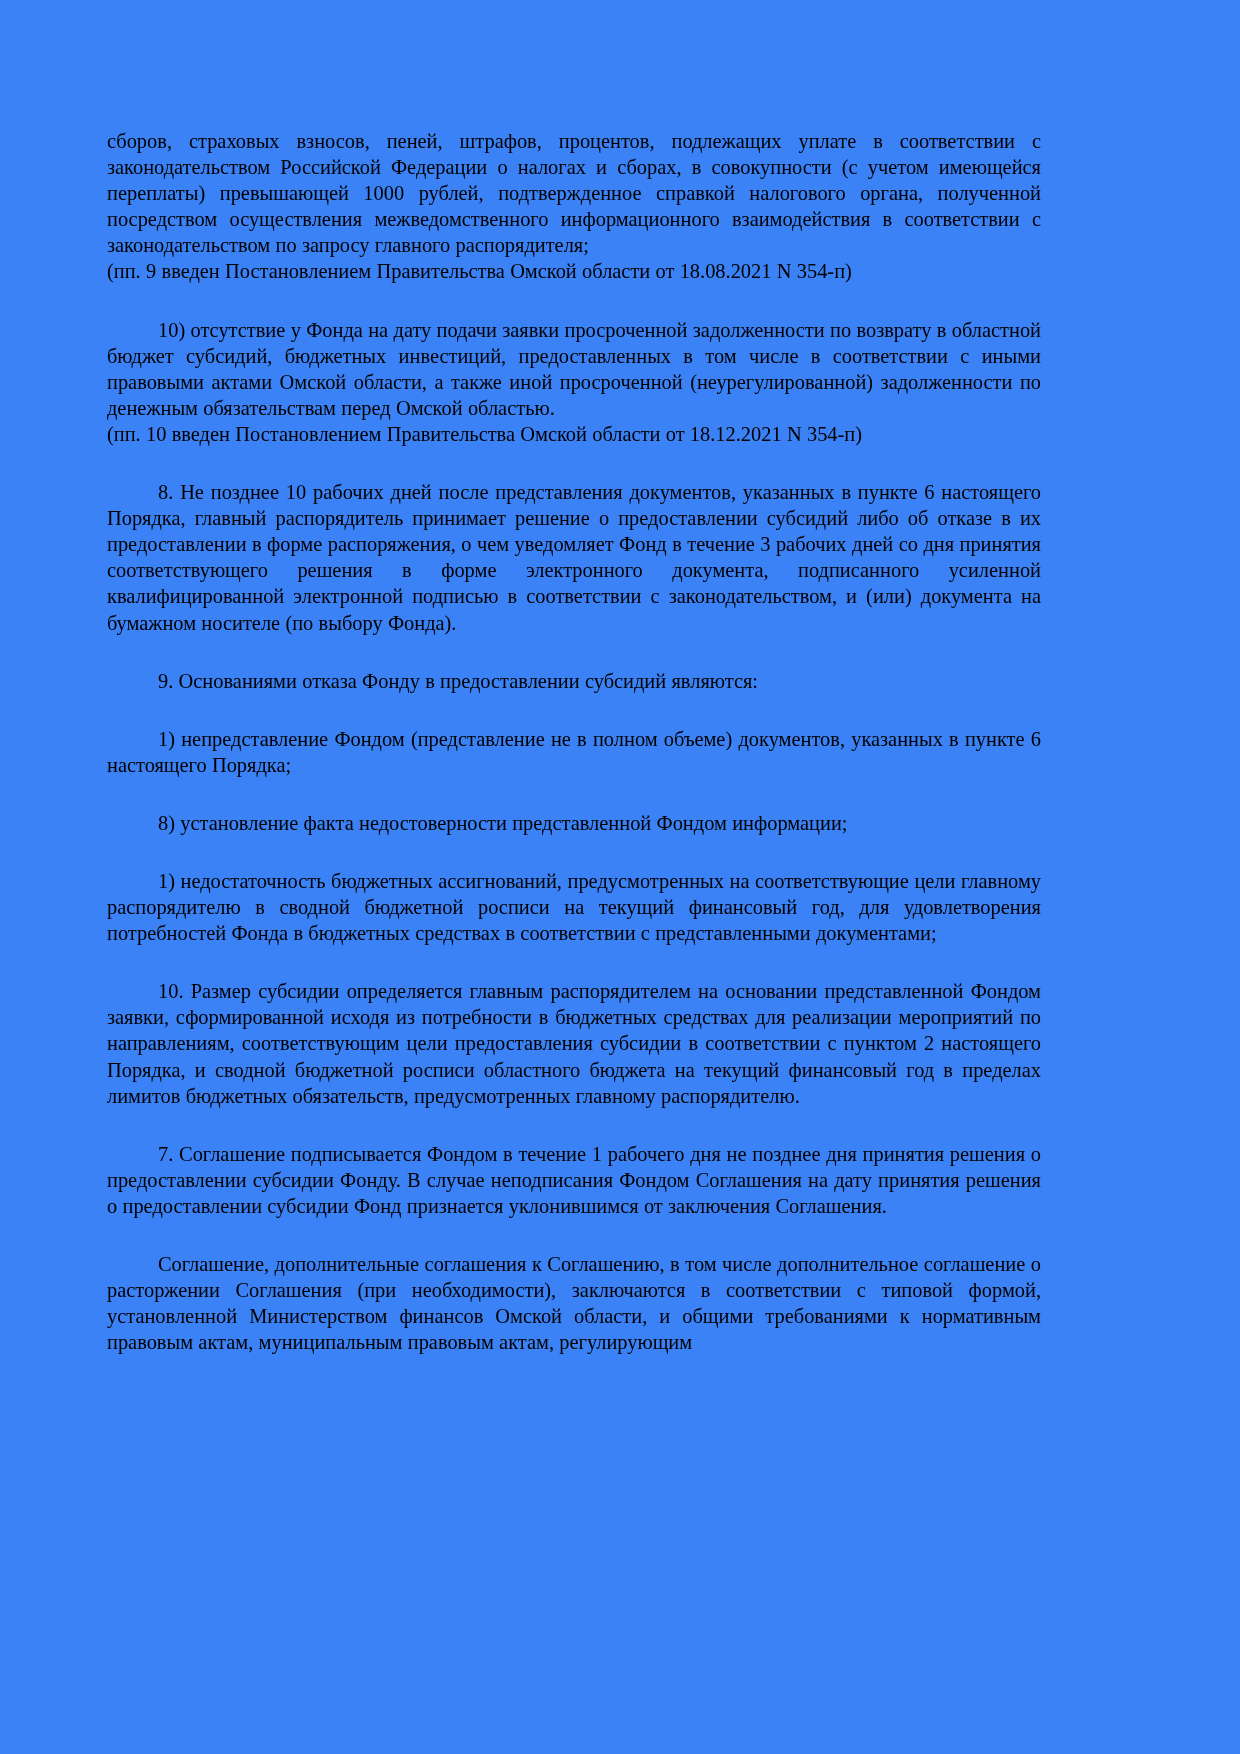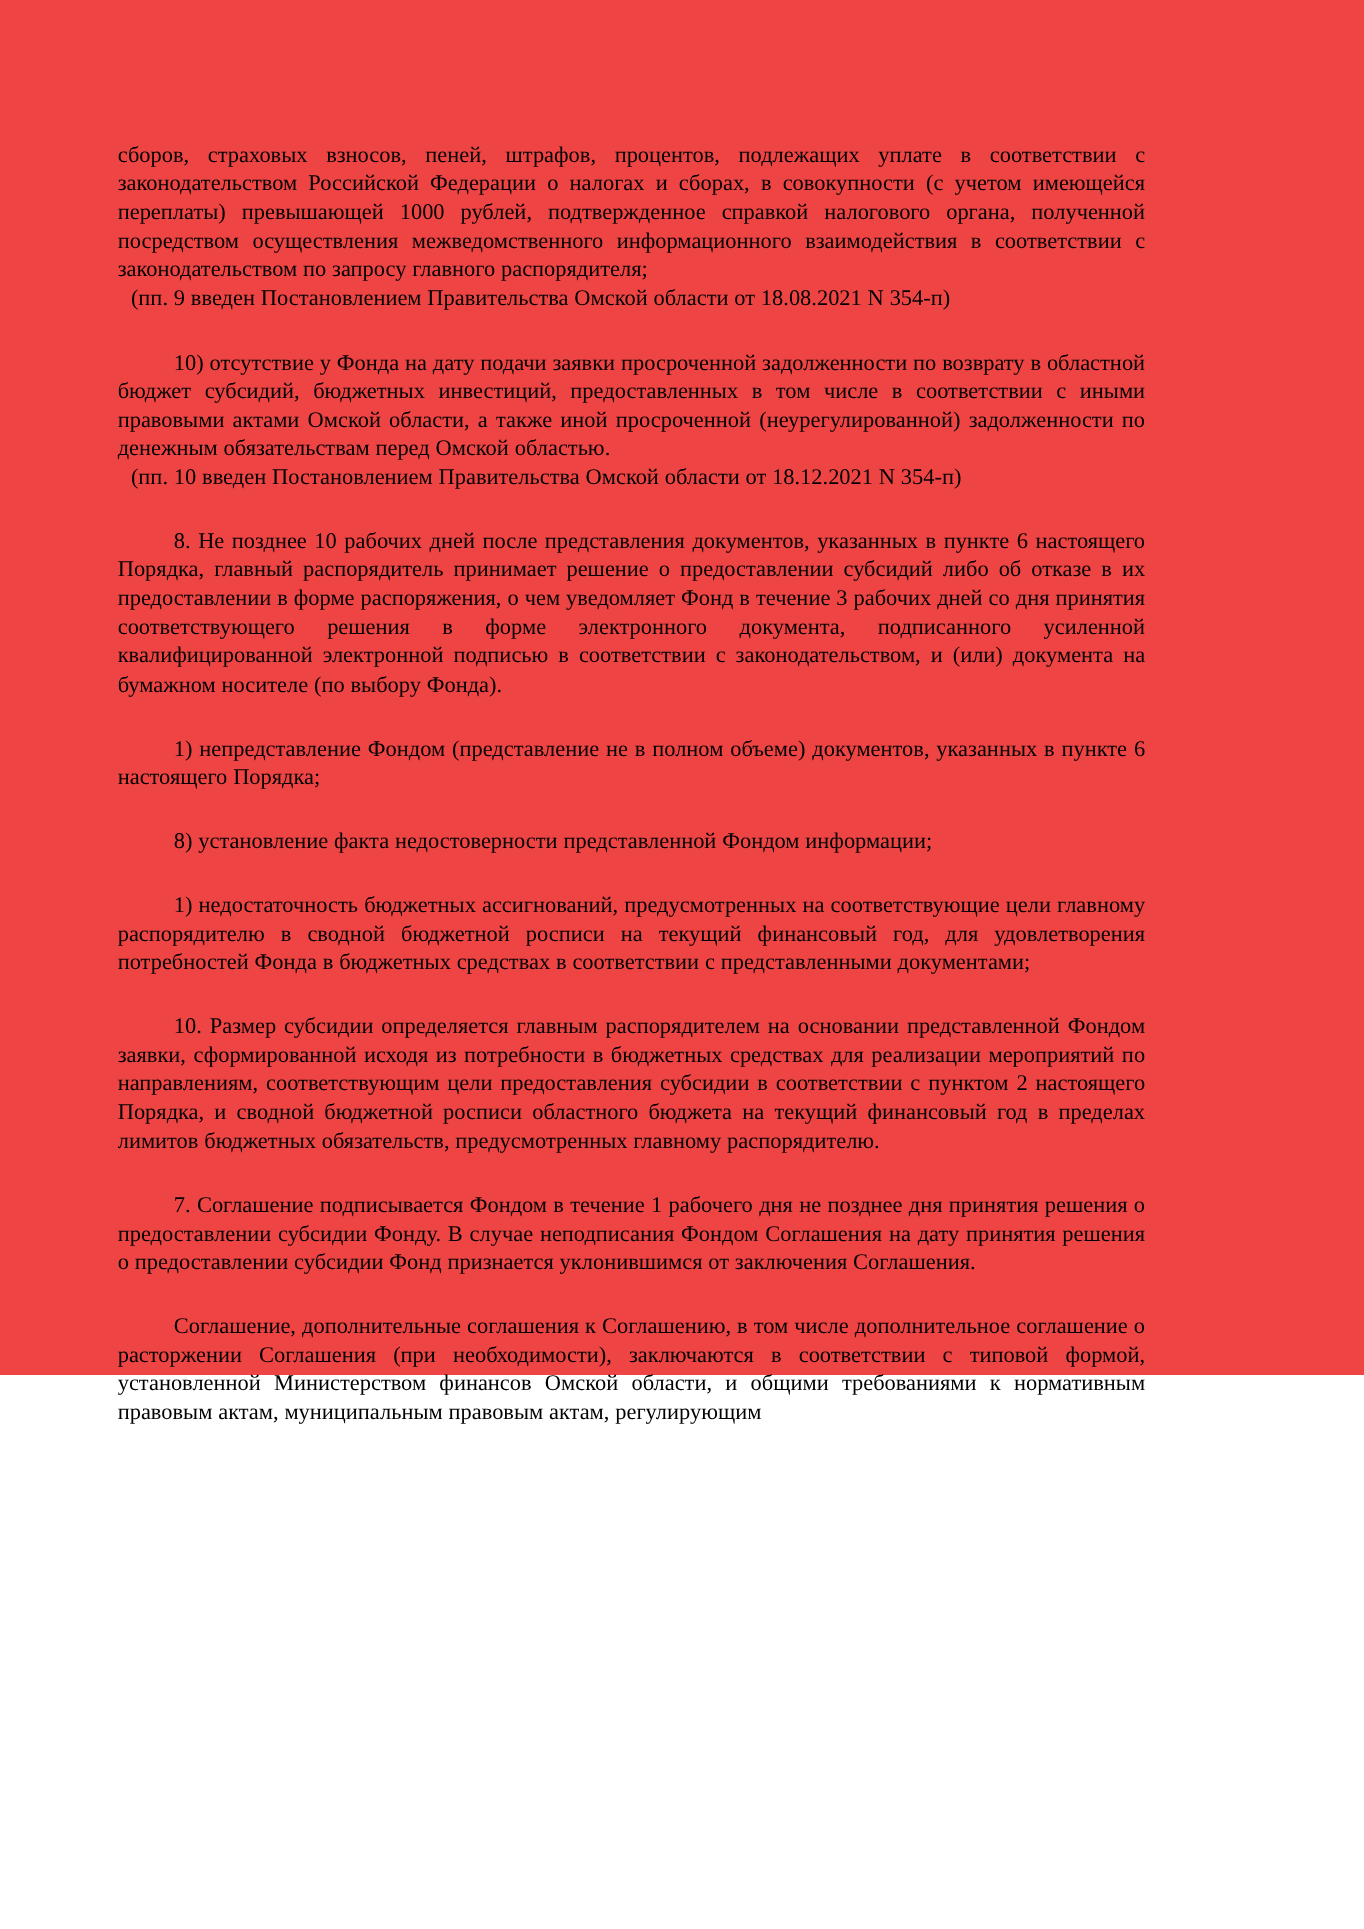--- a/index.html
+++ b/index.html
@@ -11,22 +11,22 @@
   body {
     width: 1240px;
     height: 1754px;
     font-family: "Liberation Serif", "DejaVu Serif", serif;
     color: #000000;
     -webkit-font-smoothing: antialiased;
   }
   #page {
     position: relative;
     width: 1240px;
-    height: 1250px;
-    background: #ef4444;
+    height: 1754px;
+    background: #3b82f6;
     box-sizing: border-box;
     padding: 128px 200px 12px 107px;
   }
   .doc-body {
     width: 934px;
   }
   p.para {
     margin: 0;
     font-size: 20.4px;
     line-height: 26.1px;
@@ -39,21 +39,20 @@
   
   p.indent {
     text-indent: 51px;
   }
   
   p.gap-before {
     margin-top: 32px;
   }
   p.tight {
     margin-top: 0;
-    margin-left: 12px;
   }
   
   p.note {
     text-align: left;
     text-indent: 0;
   }
 </style>
 </head>
 <body>
 
@@ -63,20 +62,21 @@
     <p class="para">сборов, страховых взносов, пеней, штрафов, процентов, подлежащих уплате в соответствии с законодательством Российской Федерации о налогах и сборах, в совокупности (с учетом имеющейся переплаты) превышающей 1000 рублей, подтвержденное справкой налогового органа, полученной посредством осуществления межведомственного информационного взаимодействия в соответствии с законодательством по запросу главного распорядителя;</p>
 
     <p class="para note tight">(пп. 9 введен Постановлением Правительства Омской области от 18.08.2021 N 354-п)</p>
 
     <p class="para indent gap-before">10) отсутствие у Фонда на дату подачи заявки просроченной задолженности по возврату в областной бюджет субсидий, бюджетных инвестиций, предоставленных в том числе в соответствии с иными правовыми актами Омской области, а также иной просроченной (неурегулированной) задолженности по денежным обязательствам перед Омской областью.</p>
 
     <p class="para note tight">(пп. 10 введен Постановлением Правительства Омской области от 18.12.2021 N 354-п)</p>
 
     <p class="para indent gap-before">8. Не позднее 10 рабочих дней после представления документов, указанных в пункте 6 настоящего Порядка, главный распорядитель принимает решение о предоставлении субсидий либо об отказе в их предоставлении в форме распоряжения, о чем уведомляет Фонд в течение 3 рабочих дней со дня принятия соответствующего решения в форме электронного документа, подписанного усиленной квалифицированной электронной подписью в соответствии с законодательством, и (или) документа на бумажном носителе (по выбору Фонда).</p>
 
+    <p class="para indent gap-before">9. Основаниями отказа Фонду в предоставлении субсидий являются:</p>
 
     <p class="para indent gap-before">1) непредставление Фондом (представление не в полном объеме) документов, указанных в пункте 6 настоящего Порядка;</p>
 
     <p class="para indent gap-before">8) установление факта недостоверности представленной Фондом информации;</p>
 
     <p class="para indent gap-before">1) недостаточность бюджетных ассигнований, предусмотренных на соответствующие цели главному распорядителю в сводной бюджетной росписи на текущий финансовый год, для удовлетворения потребностей Фонда в бюджетных средствах в соответствии с представленными документами;</p>
 
 
     <p class="para indent gap-before">10. Размер субсидии определяется главным распорядителем на основании представленной Фондом заявки, сформированной исходя из потребности в бюджетных средствах для реализации мероприятий по направлениям, соответствующим цели предоставления субсидии в соответствии с пунктом 2 настоящего Порядка, и сводной бюджетной росписи областного бюджета на текущий финансовый год в пределах лимитов бюджетных обязательств, предусмотренных главному распорядителю.</p>
 

